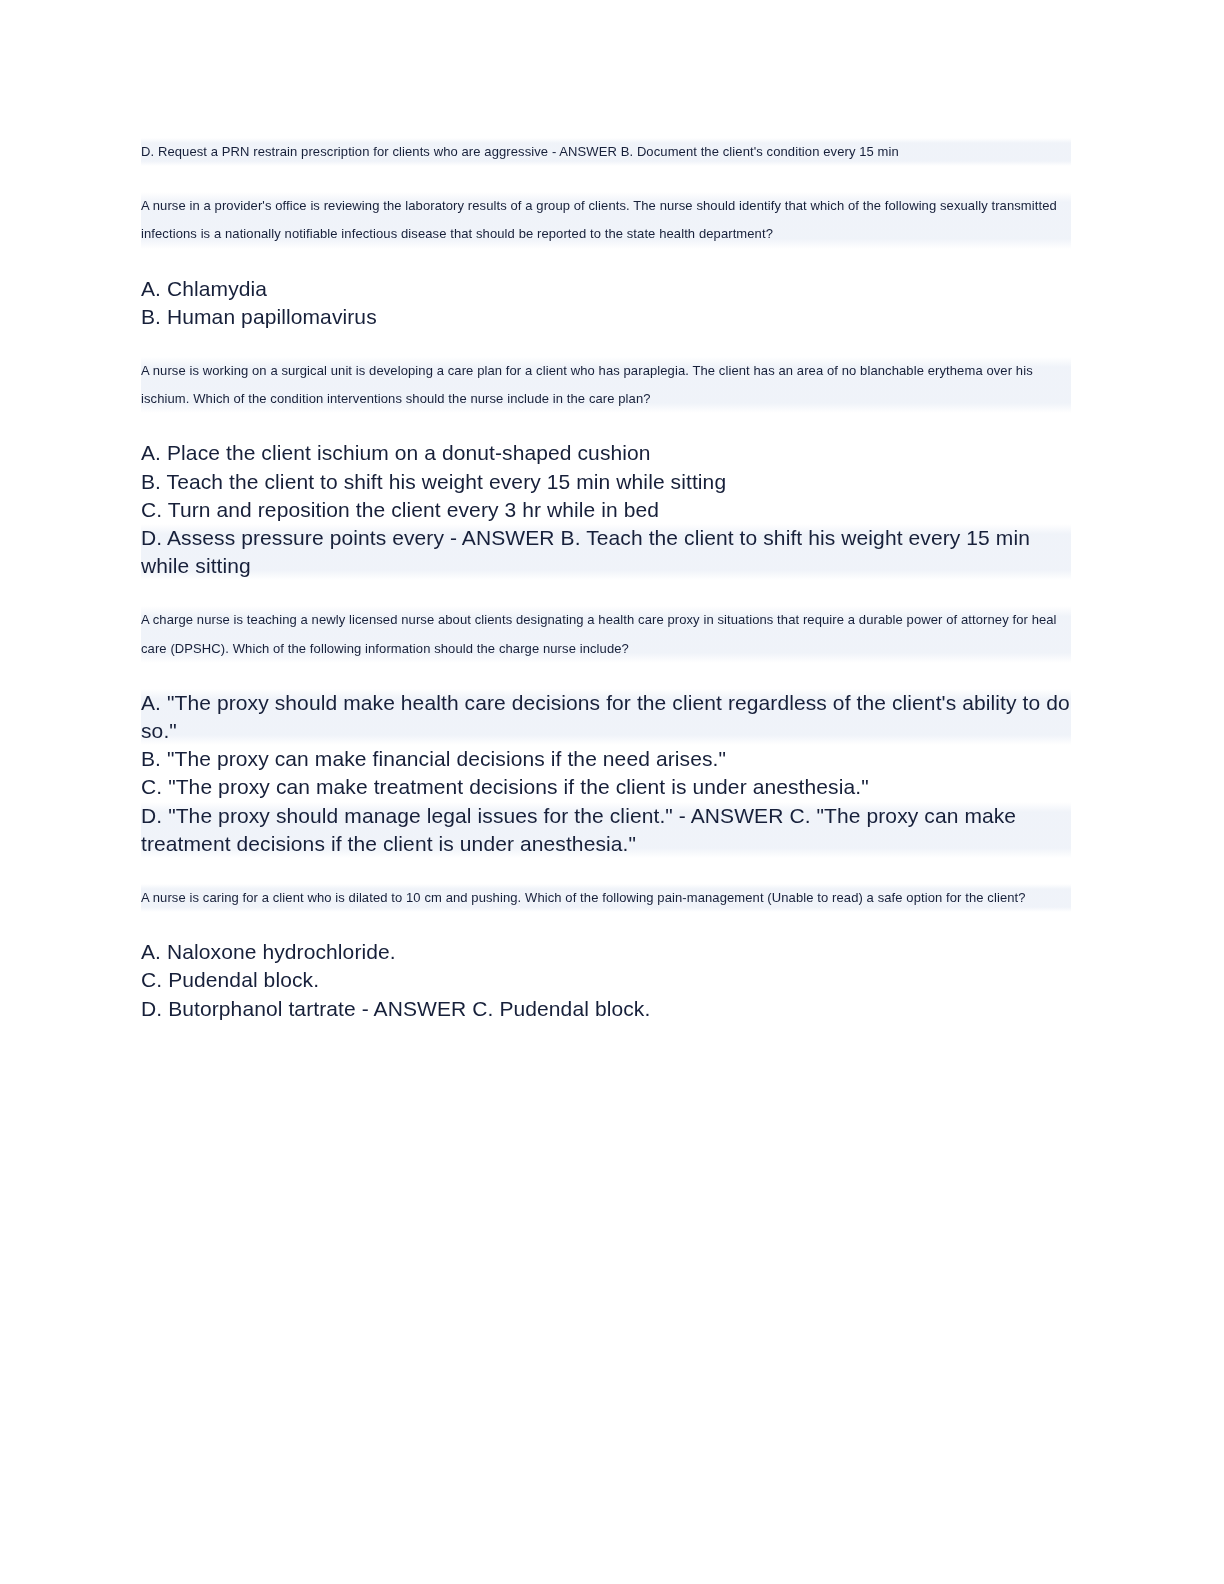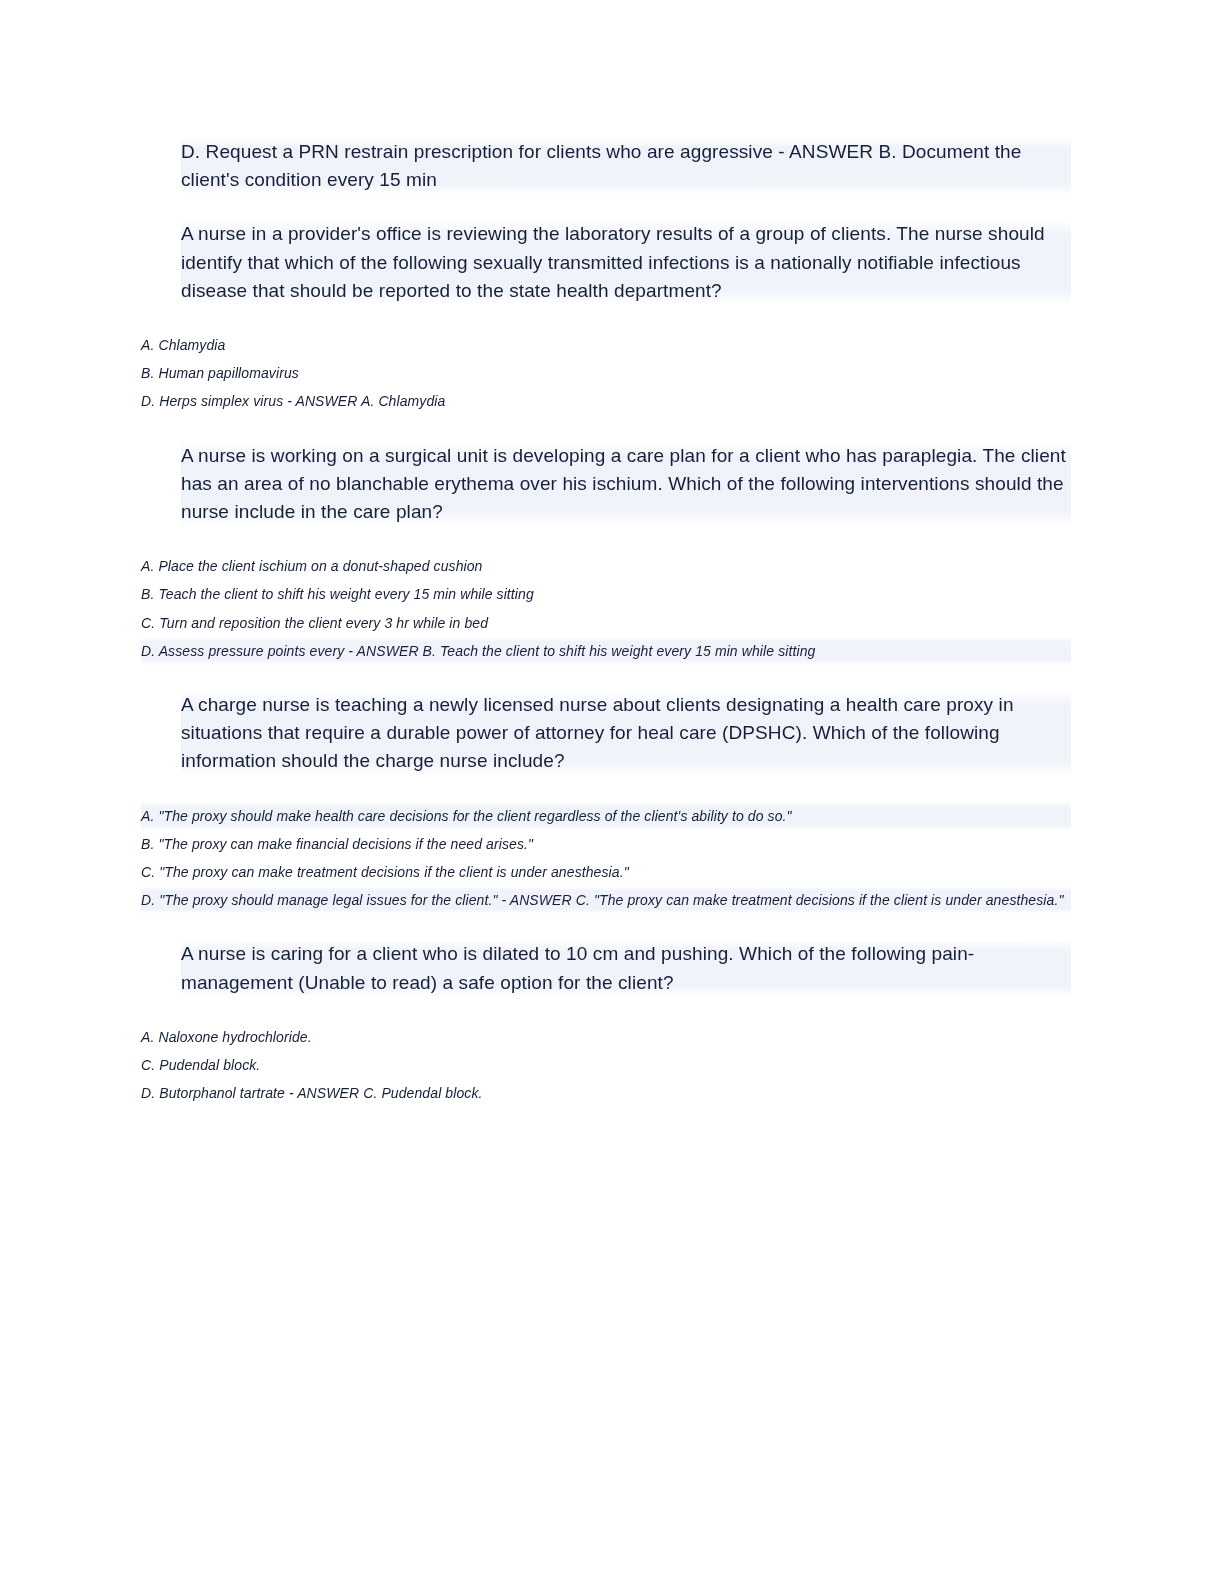--- a/index.html
+++ b/index.html
@@ -22,34 +22,32 @@
   .content {
     position: absolute;
     left: 141px;
     top: 138px;
     width: 930px;
   }
   .block {
     margin: 0 0 26px 0;
   }
   .line {
-    font-size: 14px;
+    font-size: 21px;
     line-height: 28.2px;
     letter-spacing: 0.1px;
     color: #17203a;
     white-space: pre-wrap;
-    font-style: italic;
   }
   .para {
-    font-size: 19px;
+    font-size: 13px;
     line-height: 28.2px;
     letter-spacing: 0.1px;
     color: #17203a;
     text-align: left;
-    margin-left: 40px;
   }
   
   .wash {
     background: linear-gradient(
         to bottom,
         rgba(237,241,248,0) 0%,
         rgba(237,241,248,0.85) 18%,
         rgba(237,241,248,0.85) 82%,
         rgba(237,241,248,0) 100%);
   }
@@ -64,25 +62,24 @@
       <div class="para wash">D. Request a PRN restrain prescription for clients who are aggressive - ANSWER B. Document the client's condition every 15 min</div>
     </div>
 
     <div class="block">
       <div class="para wash">A nurse in a provider's office is reviewing the laboratory results of a group of clients. The nurse should identify that which of the following sexually transmitted infections is a nationally notifiable infectious disease that should be reported to the state health department?</div>
     </div>
 
     <div class="block">
       <div class="line">A. Chlamydia</div>
       <div class="line">B. Human papillomavirus</div>
-      <div class="line">D. Herps simplex virus - ANSWER A. Chlamydia</div>
     </div>
 
     <div class="block">
-      <div class="para wash">A nurse is working on a surgical unit is developing a care plan for a client who has paraplegia. The client has an area of no blanchable erythema over his ischium. Which of the following interventions should the nurse include in the care plan?</div>
+      <div class="para wash">A nurse is working on a surgical unit is developing a care plan for a client who has paraplegia. The client has an area of no blanchable erythema over his ischium. Which of the condition interventions should the nurse include in the care plan?</div>
     </div>
 
     <div class="block">
       <div class="line">A. Place the client ischium on a donut-shaped cushion</div>
       <div class="line">B. Teach the client to shift his weight every 15 min while sitting</div>
       <div class="line">C. Turn and reposition the client every 3 hr while in bed</div>
       <div class="line wash">D. Assess pressure points every - ANSWER B. Teach the client to shift his weight every 15 min while sitting</div>
     </div>
 
     <div class="block">

